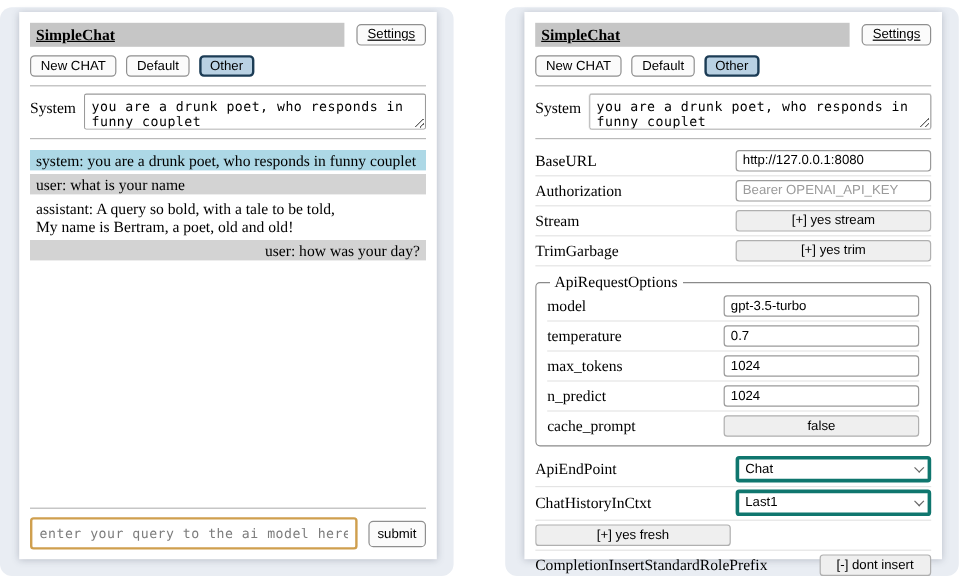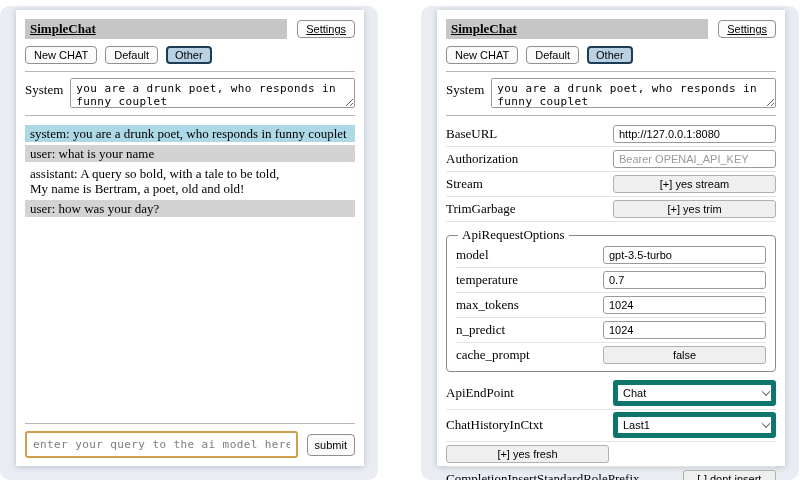--- a/index.html
+++ b/index.html
@@ -65,21 +65,21 @@
   }
   input.sinput::placeholder { color:#9a9a9a; }
   button.sbtn {
     width:100%; font-family:"Liberation Sans", sans-serif; font-size:11px;
     padding:2px 0; background:#efefef; border:1px solid #b0b0b0; border-radius:3px;
     cursor:pointer;
   }
   select.ssel {
     width:100%; appearance:none; -webkit-appearance:none;
     font-family:"Liberation Sans", sans-serif; font-size:11px;
-    padding:2px 5px; background:#fff; border:5px solid #0f766e; border-radius:3px;
+    padding:2px 5px; background:#fff; border:3px solid #0f766e; border-radius:3px;
   }
   .chev {
     position:absolute; right:7px; top:50%; width:6px; height:6px;
     border-right:1.5px solid #666; border-bottom:1.5px solid #666;
     transform:translateY(-70%) rotate(45deg); pointer-events:none;
   }
   fieldset.opts {
     margin:5px 0 6px; border:1px solid #8a8a8a; border-radius:4px;
     padding:0 9px 4px;
   }
@@ -106,21 +106,21 @@
       <textarea class="sys" style="">you are a drunk poet, who responds in funny couplet</textarea>
     </div>
     <hr class="div">
     <div class="chat">
       <div class="msg" style="background: rgb(173, 216, 230);">system: you are a drunk poet, who responds in funny couplet</div>
       <div class="msg" style="background: rgb(211, 211, 211);">user: what is your name</div>
       <div class="msg">
         <div>assistant: A query so bold, with a tale to be told,</div>
         <div>My name is Bertram, a poet, old and old!</div>
       </div>
-      <div class="msg" style="background: rgb(211, 211, 211);">user: how was your day?</div>
+      <div class="msg" style="background: rgb(211, 211, 211); text-align: right;">user: how was your day?</div>
     </div>
     <hr class="div">
     <div class="qrow">
       <input class="q focus" placeholder="enter your query to the ai model here" style="border-color: rgb(207, 159, 78);">
       <button class="btn submit">submit</button>
     </div>
   </div>
 </div>
 
 <div class="shot" id="shot-right">

